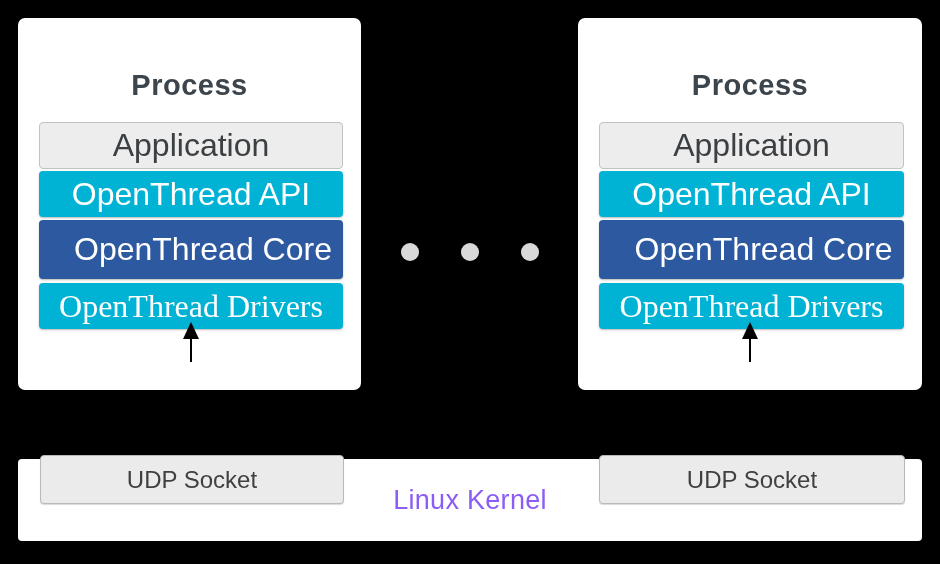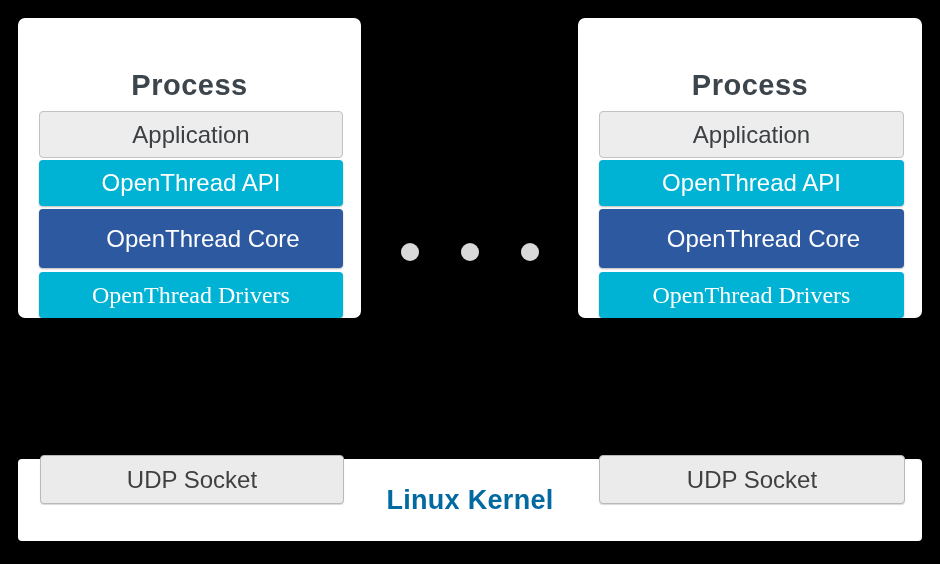--- a/index.html
+++ b/index.html
@@ -5,37 +5,38 @@
   html,body{margin:0;padding:0;}
   body{
     width:940px;height:564px;position:relative;overflow:hidden;
     background:#000000;
     font-family:"Liberation Sans","DejaVu Sans",sans-serif;
   }
   .stage{position:absolute;inset:0;}
 
   
   .process-box{
-    position:absolute;top:18px;width:343px;height:300px;
+    position:absolute;top:18px;width:343px;height:372px;
     background:#ffffff;border-radius:7px;
   }
   .process-box.left{left:18px;}
   .process-box.right{left:578px;width:344px;}
   .process-title{
     position:absolute;top:52px;left:0;right:0;
     text-align:center;font-size:29px;font-weight:bold;color:#3c444c;
     line-height:30px;letter-spacing:.5px;
   }
 
   
   .layer{
     position:absolute;left:21px;right:18px;border-radius:4px;
     display:flex;align-items:center;justify-content:center;
-    font-size:24px;color:#ffffff;
+    font-size:32px;color:#ffffff;
     box-shadow:0 1px 2px rgba(0,0,0,0.28);
+    margin-top:11px;
   }
   .layer.app{
     top:93px;height:45px;
     background:#ededed;border:1px solid #c2c2c2;color:#3c4043;
     box-shadow:none;
   }
   .layer.api{top:142px;height:46px;}
   .layer.core{top:191px;height:59px;padding-left:24px;}
   .layer.drivers{top:254px;height:46px;font-family:Liberation Serif, serif;}
 
@@ -58,21 +59,21 @@
     display:flex;justify-content:space-between;}
   .dot{width:18px;height:18px;border-radius:50%;background:#d9d9d9;}
 
   
   .kernel-box{
     position:absolute;left:18px;top:459px;width:904px;height:82px;
     background:#ffffff;border-radius:4px;
     display:flex;align-items:center;justify-content:center;
   }
   .kernel-label{
-    font-size:27px;font-weight:bold;color:#0369a1;letter-spacing:.3px;
+    font-size:27px;font-weight:normal;color:#8b5cf6;letter-spacing:.3px;
   }
   .udp-socket{
     position:absolute;top:455px;height:47px;
     background:#ebebeb;border:1.5px solid #b9b9b9;border-radius:4px;
     display:flex;align-items:center;justify-content:center;
     font-size:24px;color:#404040;
     box-shadow:0 1px 1px rgba(0,0,0,0.15);
   }
   .udp-socket.left{left:40px;width:302px;}
   .udp-socket.right{left:599px;width:304px;}

